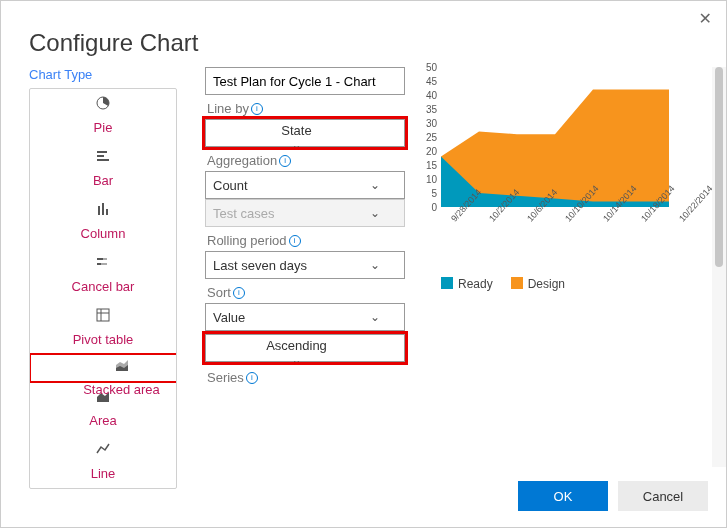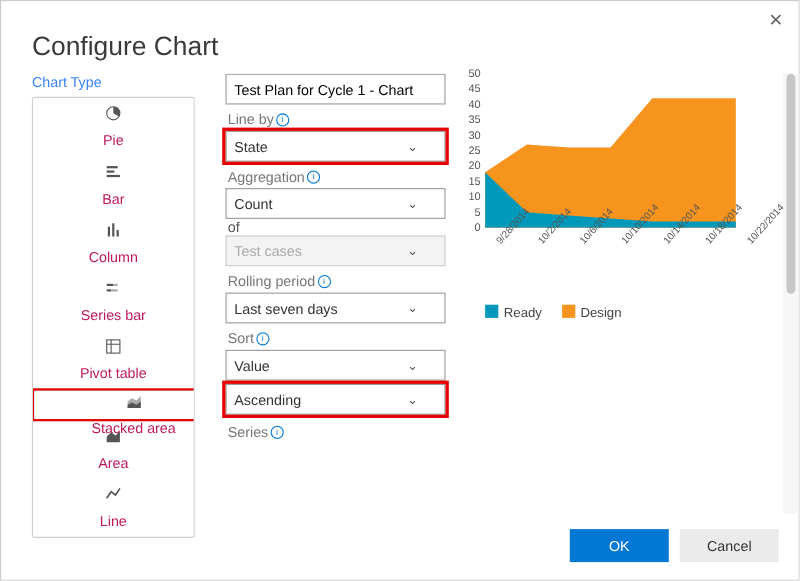--- a/index.html
+++ b/index.html
@@ -12,21 +12,21 @@
   .sidebar { width:148px; }
   .ct-list { border:1px solid #d0d0d0; border-radius:2px; overflow:hidden; }
   .ct-item { display:flex; align-items:center; gap:10px; padding:7px 9px; color:#be185d; cursor:pointer;flex-direction:column; }
   .ct-item.sel { outline:2px solid #e60000; outline-offset:-1px; }
   .ct-item .ic { width:14px; height:14px; display:flex; align-items:center; justify-content:center; color:#555; }
   .form { width:232px; padding:0 12px 0 28px; height:400px; overflow:hidden; }
   .fld-label { color:#777; font-size:13px; margin:6px 0 3px 2px; display:flex; align-items:center; gap:2px; }
   .info-ic { display:inline-flex; width:12px; height:12px; border:1px solid #0078d4; border-radius:50%; color:#0078d4; font-size:8px; align-items:center; justify-content:center; line-height:1; }
   .text-in, .sel { width:200px; height:28px; border:1px solid #999; padding:3px 24px 3px 7px; font-size:13px; background:#fff; position:relative; }
   .sel { display:flex; align-items:center; justify-content:space-between; cursor:pointer; }
-  .hl { outline:3px solid #e60000; outline-offset:0; }
+  .hl { outline:3px solid #e60000; outline-offset:0;flex-direction:column; }
   .chev { font-size:12px; color:#555; }
   .disabled { background:#f3f3f3; color:#aaa; border-color:#ccc;gap:32px; }
   .of { color:#555; font-size:13px; margin-left:2px; }
   .preview { flex:1; padding:0 18px 0 4px; position:relative; }
   .scrollbar { position:absolute; right:0; top:0; width:14px; height:400px; background:#f6f6f6; }
   .scrollbar::before { content:""; position:absolute; top:0; left:3px; width:8px; height:200px; background:#c6c6c6; border-radius:4px; }
   .chart-area { position:relative; width:256px; height:220px; }
   .yaxis { position:absolute; left:0; top:0; height:140px; width:26px; }
   .ytick { position:absolute; right:2px; font-size:10px; color:#555; transform:translateY(-5px); }
   .plot { position:absolute; left:28px; top:0; width:228px; height:140px; border-bottom:1px solid #aaa; }
@@ -83,21 +83,21 @@
           </div>
           <div class="ct-item">
             <span class="ic">
               <svg width="14" height="14" viewBox="0 0 14 14">
                 <rect x="1" y="3" width="6" height="2" fill="#555"></rect>
                 <rect x="7" y="3" width="4" height="2" fill="#aaa"></rect>
                 <rect x="1" y="8" width="4" height="2" fill="#555"></rect>
                 <rect x="5" y="8" width="6" height="2" fill="#aaa"></rect>
               </svg>
             </span>
-            <span>Series bar</span>
+            <span>Cancel bar</span>
           </div>
           <div class="ct-item">
             <span class="ic">
               <svg width="14" height="14" viewBox="0 0 14 14">
                 <rect x="1" y="1" width="12" height="12" fill="none" stroke="#555"></rect>
                 <line x1="1" y1="5" x2="13" y2="5" stroke="#555"></line>
                 <line x1="5" y1="1" x2="5" y2="13" stroke="#555"></line>
               </svg>
             </span>
             <span>Pivot table</span>
@@ -143,21 +143,20 @@
       </div>
 
       <div class="fld-label">
           <span>Aggregation</span>
           <span class="info-ic">i</span>
         </div>
       <div class="sel">
         <span>Count</span>
           <span class="chev">⌄</span>
       </div>
-      <div class="of">of</div>
       <div class="sel disabled">
         <span>Test cases</span>
           <span class="chev">⌄</span>
       </div>
 
       <div class="fld-label">
           <span>Rolling period</span>
           <span class="info-ic">i</span>
         </div>
       <div class="sel">

